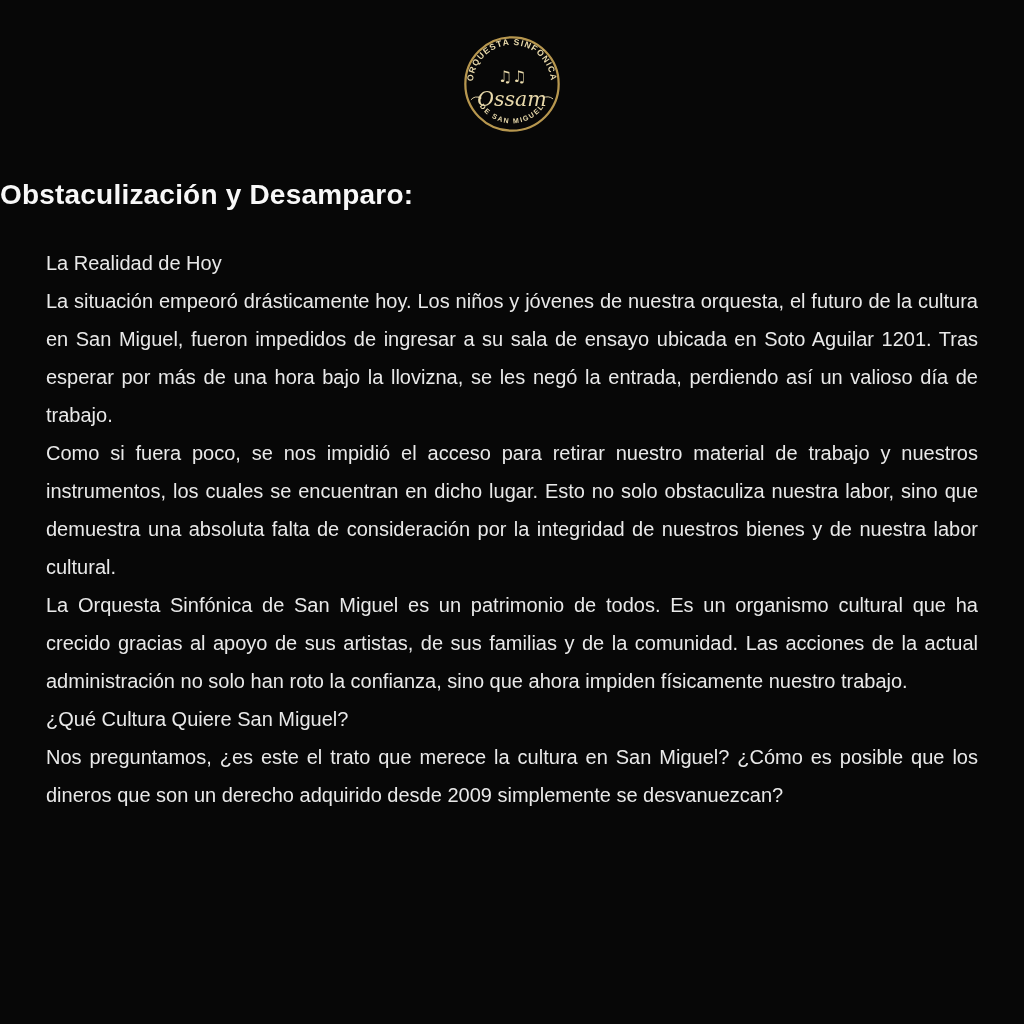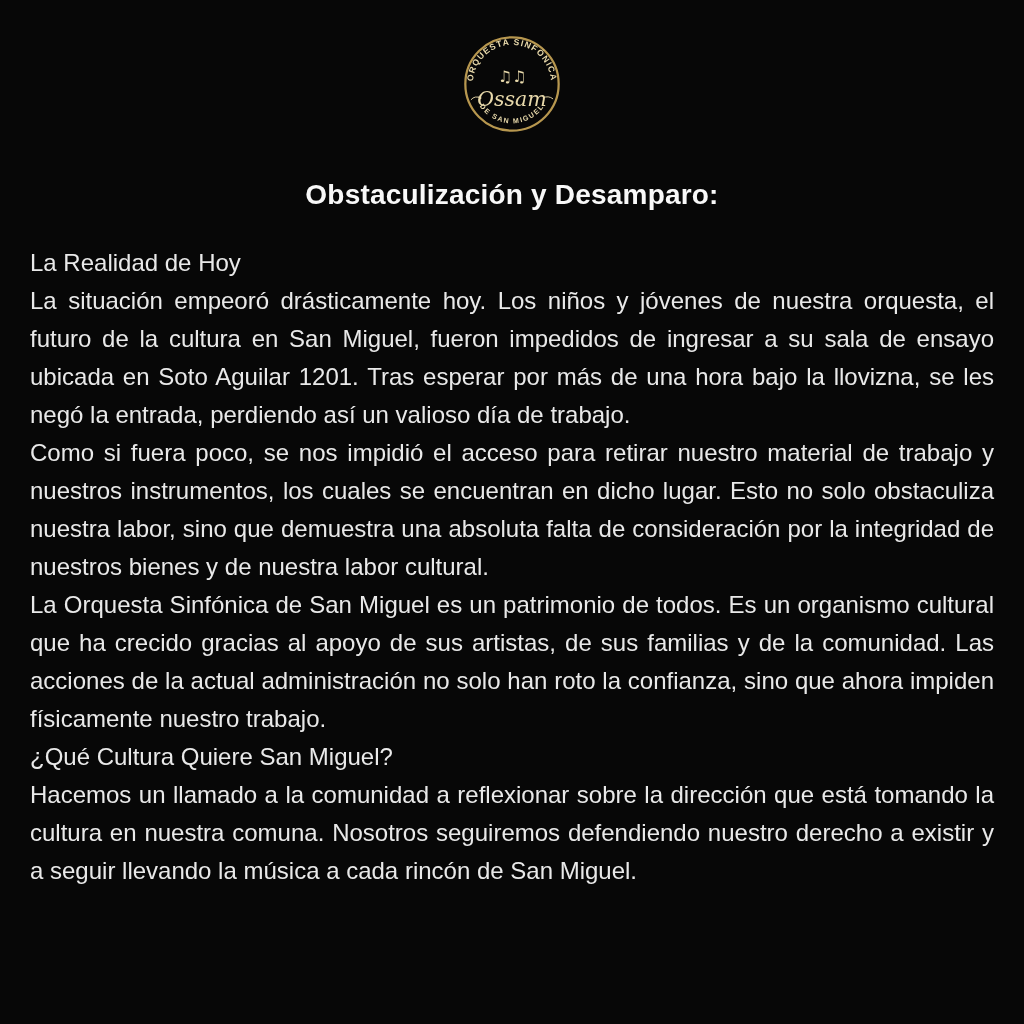--- a/index.html
+++ b/index.html
@@ -19,31 +19,30 @@
   }
   .page { width: 1024px; height: 1024px; }
   .logo-wrap {
     display: flex; justify-content: center;
     padding-top: 28px;
   }
   .logo-wrap svg { display: block; }
   .title {
     margin: 38px 0 16px 0;
     line-height: 34px;
-    text-align: center;
     color: var(--title);
     font-size: 28px;
     font-weight: bold;
     letter-spacing: 0.2px;
   }
   .body-text {
     margin-top: 32px;
-    padding: 0 30px;
+    padding: 0 46px;
     color: var(--text);
-    font-size: 24px;
+    font-size: 20px;
     line-height: 38px;
     text-align: justify;
   }
   .body-text p { margin: 0; }
   .arc-text {
     font-family: "Liberation Sans", sans-serif;
     font-weight: bold;
     fill: var(--cream);
   }
   .script-name {
@@ -82,16 +81,16 @@
   </div>
 
   <h1 class="title">Obstaculización y Desamparo:</h1>
 
   <div class="body-text">
     <p>La Realidad de Hoy</p>
     <p>La situación empeoró drásticamente hoy. Los niños y jóvenes de nuestra orquesta, el futuro de la cultura en San Miguel, fueron impedidos de ingresar a su sala de ensayo ubicada en Soto Aguilar 1201. Tras esperar por más de una hora bajo la llovizna, se les negó la entrada, perdiendo así un valioso día de trabajo.</p>
     <p>Como si fuera poco, se nos impidió el acceso para retirar nuestro material de trabajo y nuestros instrumentos, los cuales se encuentran en dicho lugar. Esto no solo obstaculiza nuestra labor, sino que demuestra una absoluta falta de consideración por la integridad de nuestros bienes y de nuestra labor cultural.</p>
     <p>La Orquesta Sinfónica de San Miguel es un patrimonio de todos. Es un organismo cultural que ha crecido gracias al apoyo de sus artistas, de sus familias y de la comunidad. Las acciones de la actual administración no solo han roto la confianza, sino que ahora impiden físicamente nuestro trabajo.</p>
     <p>¿Qué Cultura Quiere San Miguel?</p>
-    <p>Hacemos un llamado a la comunidad a reflexionar sobre la dirección que está tomando la cultura en nuestra comuna. Nosotros seguiremos defendiendo nuestro derecho a existir y a seguir llevando la música a cada rincón de San Miguel.</p>
+    <p>Nos preguntamos, ¿es este el trato que merece la cultura en San Miguel? ¿Cómo es posible que los dineros que son un derecho adquirido desde 2009 simplemente se desvanuezcan?</p>
   </div>
 
 </div>
 
 </body></html>

